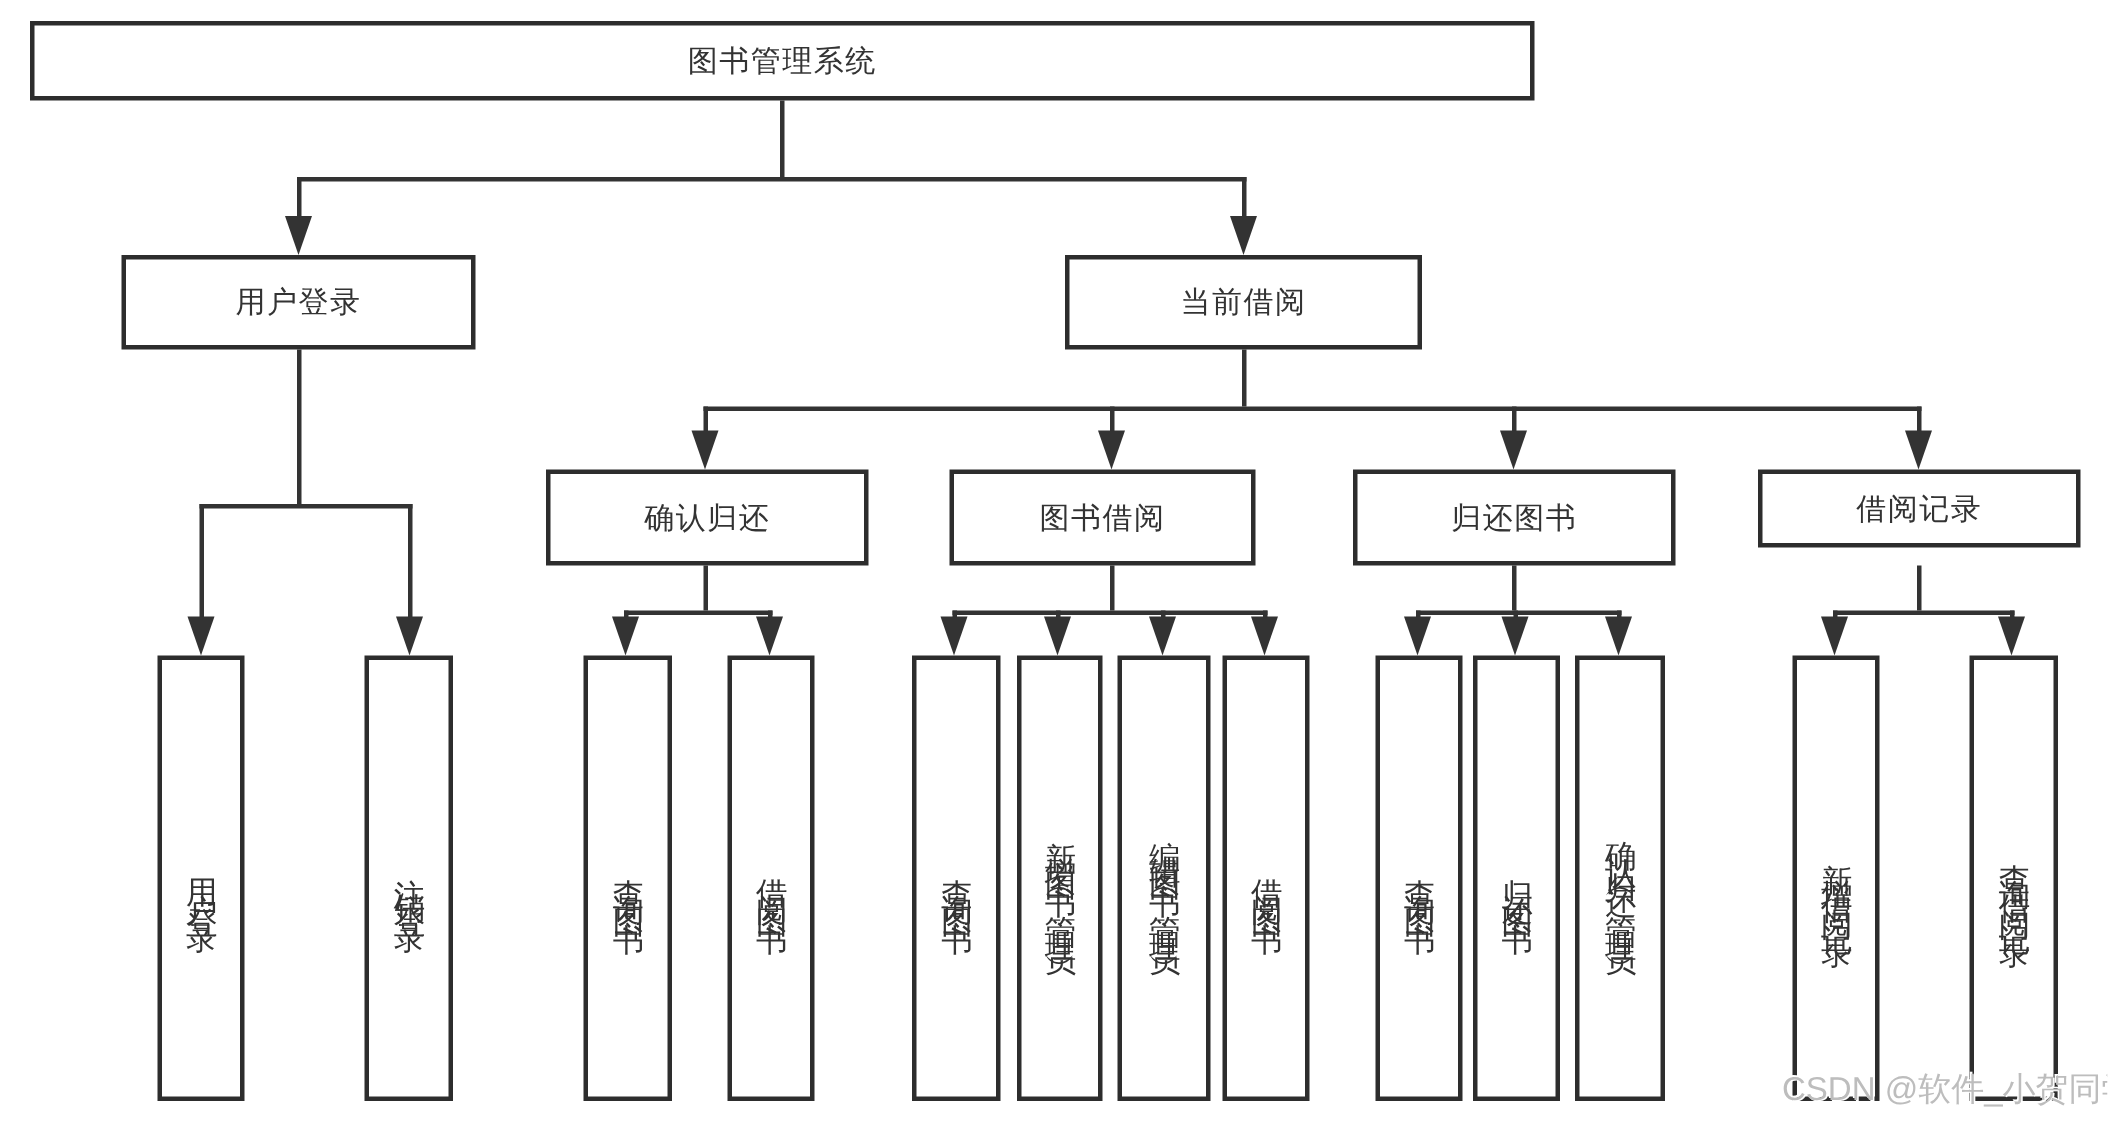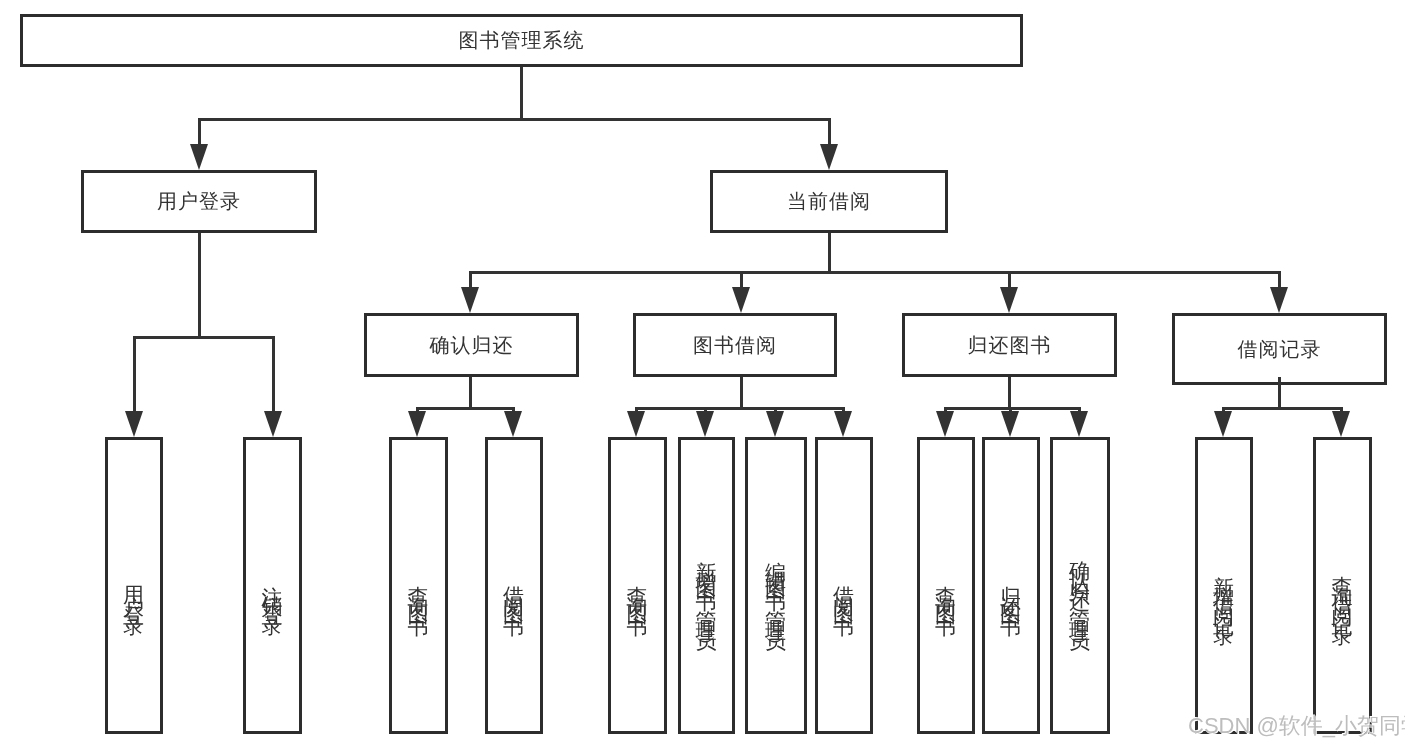--- a/index.html
+++ b/index.html
@@ -68,21 +68,21 @@
   </div>
 
   <div class="box h" style="left:633px;top:313px;width:204px;height:64px">
     <span>图书借阅</span>
   </div>
 
   <div class="box h" style="left:902px;top:313px;width:215px;height:64px">
     <span>归还图书</span>
   </div>
 
-  <div class="box h" style="left:1172px;top:313px;width:215px;height:72px">
+  <div class="box h" style="left:1172px;top:313px;width:215px;height:52px">
     <span>借阅记录</span>
   </div>
 
   <div class="box v" style="left:105px;top:437px;width:58px;height:297px">
     <span>用户登录</span>
   </div>
   <div class="box v" style="left:243px;top:437px;width:59px;height:297px">
     <span>注销登录</span>
   </div>
 

